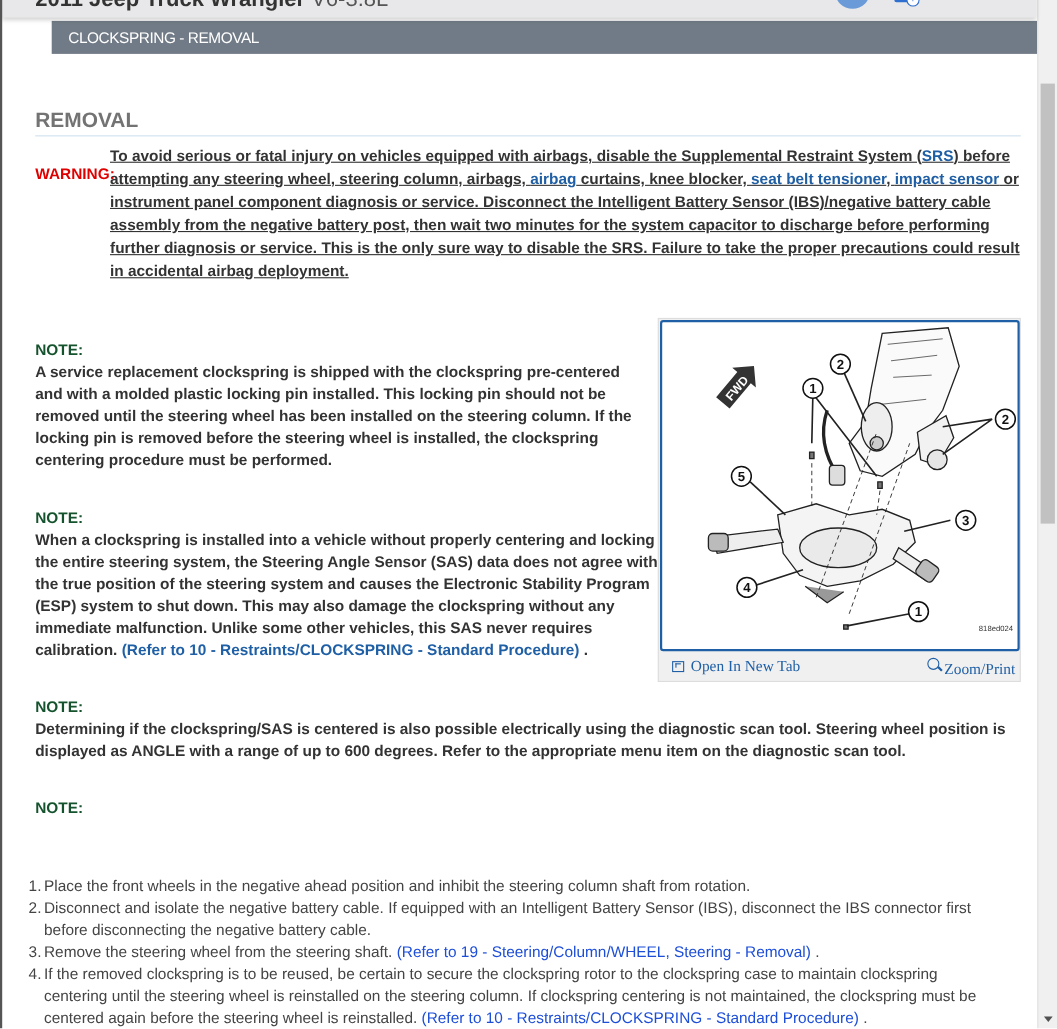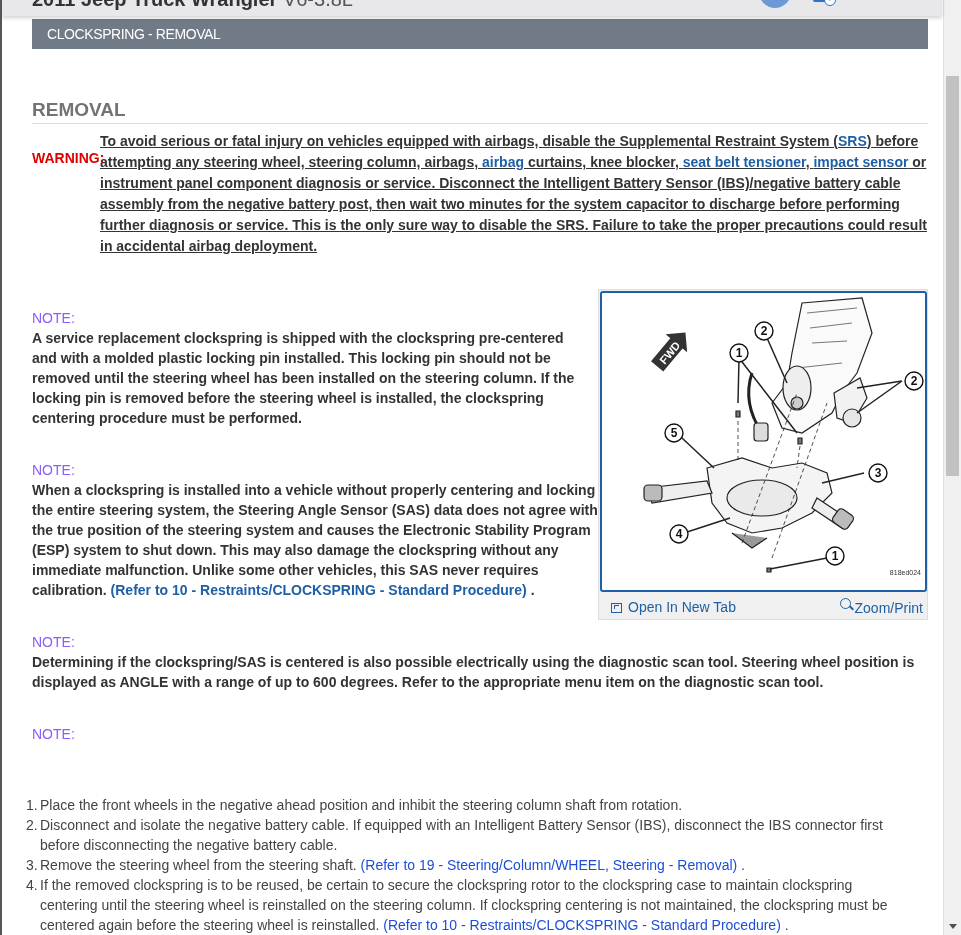--- a/index.html
+++ b/index.html
@@ -16,44 +16,44 @@
   .topbar .avatar { left: 757px; top: -10px; width: 32px; height: 32px; border-radius: 50%; background: #6a9bd8; }
   .topbar .addtab-i { left: 811px; top: 2px; width: 18px; height: 14px; background: #2f6fcf; border-radius: 2px; }
   .topbar .addtab-i::after { content: "+"; position: absolute; right: -5px; bottom: -4px; width: 10px; height: 10px; border-radius: 50%; background: #fff; border: 1px solid #2f6fcf; color: #2f6fcf; font-size: 9px; line-height: 9px; text-align: center; }
 
   .scrollbar { position: absolute; left: 943px; top: 0; width: 18px; height: 935px; background: #f0f0f0; border-left: 1px solid #e0e0e0; z-index: 3; }
   .scrollbar .thumb { position: absolute; left: 2px; top: 76px; width: 13px; height: 400px; background: #c1c1c1; }
   .scrollbar .arrow-down { position: absolute; left: 5px; bottom: 6px; width: 0; height: 0; border-left: 4px solid transparent; border-right: 4px solid transparent; border-top: 5px solid #505050; }
 
   .content { position: absolute; left: 32px; top: 0; width: 896px; }
 
-  .section-bar { position: absolute; left: 0; top: 19px; width: 896px; height: 30px; background: #717b87; color: #fff; font-size: 14px; line-height: 30px; padding-left: 15px; letter-spacing: -0.4px; font-family: "Liberation Sans Narrow", "Liberation Sans", sans-serif; }
+  .section-bar { position: absolute; left: 15px; top: 19px; width: 896px; height: 30px; background: #717b87; color: #fff; font-size: 14px; line-height: 30px; padding-left: 15px; letter-spacing: -0.4px; font-family: "Liberation Sans Narrow", "Liberation Sans", sans-serif; }
 
   .heading { position: absolute; left: 0; top: 98px; width: 896px; font-size: 19px; font-weight: bold; color: #737373; border-bottom: 1px solid #cfe0ee; padding-bottom: 1px; line-height: 24px; }
 
   .text { font-size: 14px; font-weight: bold; line-height: 21px; color: #333; }
   .text .link { color: #1f5fa5; }
 
   .warning { position: absolute; left: 0; top: 131px; width: 896px; }
   .warning .label { position: absolute; left: 0; top: 17px; color: #e00000; font-weight: bold; font-size: 14px; line-height: 21px; }
   .warning .body { margin-left: 68px; text-decoration: underline; }
 
-  .note-label { color: #8b5cf6; font-weight: normal; font-size: 14px; line-height: 20px; }
+  .note-label { color: #14532d; font-weight: bold; font-size: 14px; line-height: 20px; }
   .note .text { line-height: 20px; }
 
   .note1 { position: absolute; left: 0; top: 308px; width: 560px; }
   .note2 { position: absolute; left: 0; top: 460px; width: 566px; }
   .note3 { position: absolute; left: 0; top: 632px; width: 896px; }
   .note4 { position: absolute; left: 0; top: 724px; width: 896px; }
 
   .figure { position: absolute; left: 566px; top: 289px; width: 330px; height: 331px; background: #f0f0f0; border: 1px solid #ddd; }
   .figure .imgbox { position: absolute; left: 1px; top: 1px; width: 327px; height: 301px; background: #fff; border: 2px solid #1f5fa5; border-radius: 3px; overflow: hidden; }
   .figure .imgbox svg { display: block; }
   .figure .caption-code { position: absolute; right: 4px; bottom: 14px; font-size: 7px; color: #333; font-family: "Liberation Sans", sans-serif; }
-  .figure .actions { position: absolute; left: 0; top: 303px; width: 328px; height: 26px; }
+  .figure .actions { position: absolute; left: 0; top: 303px; width: 328px; height: 26px; font-family: Liberation Serif, serif; }
   .figure .act { position: absolute; top: 5px; font-size: 14px; color: #1f5fa5; line-height: 18px; white-space: nowrap; }
   .figure .act.open { left: 12px; }
   .figure .act.zoom { right: 4px; }
   .figure .open-i { display: inline-block; width: 11px; height: 10px; border: 1.5px solid #1f5fa5; margin-right: 6px; vertical-align: -1px; position: relative; }
   .figure .open-i::after { content: ""; position: absolute; left: 2px; top: 1px; width: 4px; height: 3px; border-top: 1.5px solid #1f5fa5; border-left: 1.5px solid #1f5fa5; }
   .figure .zoom-i { display: inline-block; width: 11px; height: 11px; border: 1.8px solid #1f5fa5; border-radius: 50%; margin-right: 4px; vertical-align: 4px; position: relative; }
   .figure .zoom-i::after { content: ""; position: absolute; left: 8px; top: 8px; width: 5px; height: 2px; background: #1f5fa5; transform: rotate(45deg); }
 
   .steps { position: absolute; left: 40px; top: 795px; width: 860px; font-size: 14px; color: #444; line-height: 20px; font-family: "Liberation Sans", sans-serif; }
   .steps li { list-style: none; position: relative; padding-left: 0; }

